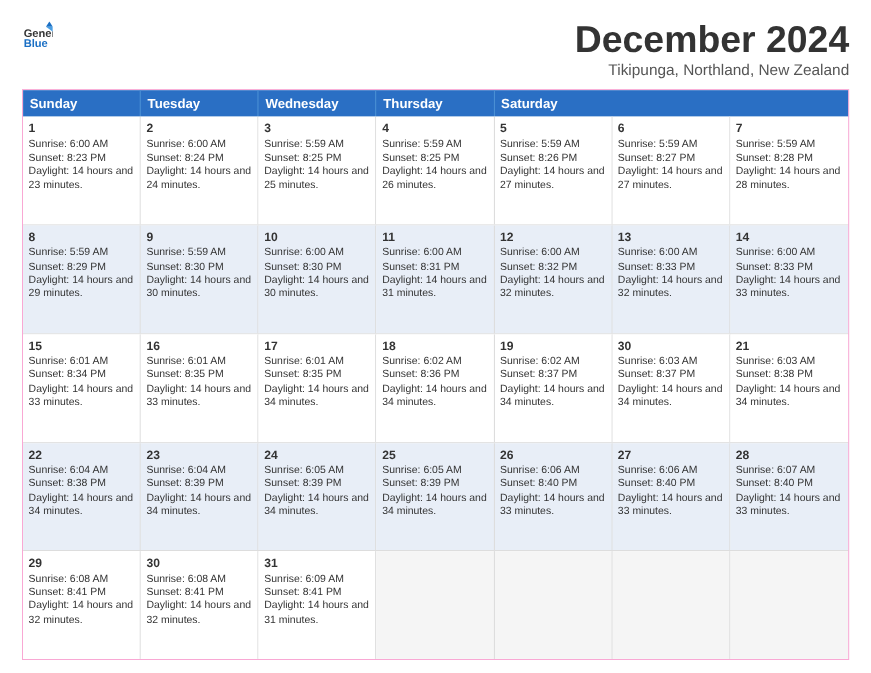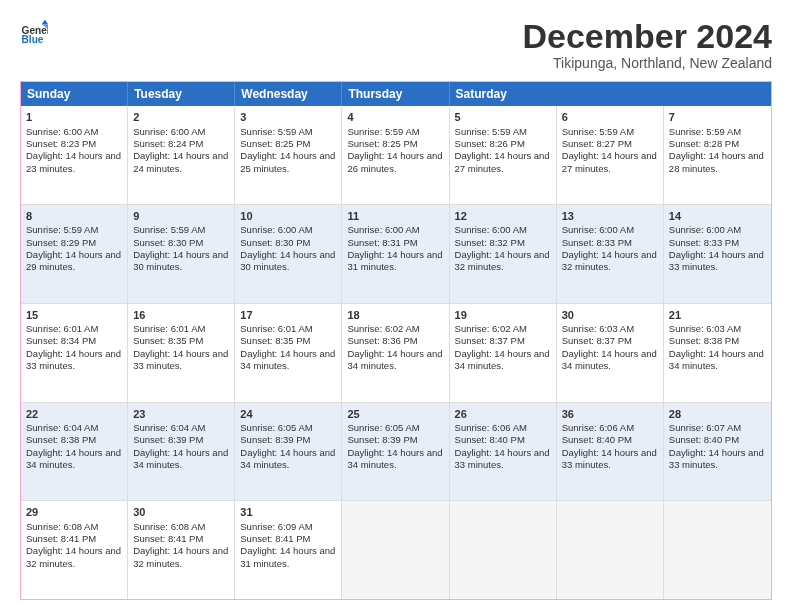--- a/index.html
+++ b/index.html
@@ -152,21 +152,21 @@
           <div class="cal-cell"><span class="day-num">19</span>Sunrise: 6:02 AM<br>Sunset: 8:37 PM<br>Daylight: 14 hours and 34 minutes.</div>
           <div class="cal-cell"><span class="day-num">30</span>Sunrise: 6:03 AM<br>Sunset: 8:37 PM<br>Daylight: 14 hours and 34 minutes.</div>
           <div class="cal-cell"><span class="day-num">21</span>Sunrise: 6:03 AM<br>Sunset: 8:38 PM<br>Daylight: 14 hours and 34 minutes.</div>
         </div>
         <div class="cal-row">
           <div class="cal-cell"><span class="day-num">22</span>Sunrise: 6:04 AM<br>Sunset: 8:38 PM<br>Daylight: 14 hours and 34 minutes.</div>
           <div class="cal-cell"><span class="day-num">23</span>Sunrise: 6:04 AM<br>Sunset: 8:39 PM<br>Daylight: 14 hours and 34 minutes.</div>
           <div class="cal-cell"><span class="day-num">24</span>Sunrise: 6:05 AM<br>Sunset: 8:39 PM<br>Daylight: 14 hours and 34 minutes.</div>
           <div class="cal-cell"><span class="day-num">25</span>Sunrise: 6:05 AM<br>Sunset: 8:39 PM<br>Daylight: 14 hours and 34 minutes.</div>
           <div class="cal-cell"><span class="day-num">26</span>Sunrise: 6:06 AM<br>Sunset: 8:40 PM<br>Daylight: 14 hours and 33 minutes.</div>
-          <div class="cal-cell"><span class="day-num">36</span>Sunrise: 6:06 AM<br>Sunset: 8:40 PM<br>Daylight: 14 hours and 33 minutes.</div>
+          <div class="cal-cell"><span class="day-num">27</span>Sunrise: 6:06 AM<br>Sunset: 8:40 PM<br>Daylight: 14 hours and 33 minutes.</div>
           <div class="cal-cell"><span class="day-num">28</span>Sunrise: 6:07 AM<br>Sunset: 8:40 PM<br>Daylight: 14 hours and 33 minutes.</div>
         </div>
         <div class="cal-row">
           <div class="cal-cell"><span class="day-num">29</span>Sunrise: 6:08 AM<br>Sunset: 8:41 PM<br>Daylight: 14 hours and 32 minutes.</div>
           <div class="cal-cell"><span class="day-num">30</span>Sunrise: 6:08 AM<br>Sunset: 8:41 PM<br>Daylight: 14 hours and 32 minutes.</div>
           <div class="cal-cell"><span class="day-num">31</span>Sunrise: 6:09 AM<br>Sunset: 8:41 PM<br>Daylight: 14 hours and 31 minutes.</div>
           <div class="cal-cell empty"></div>
           <div class="cal-cell empty"></div>
           <div class="cal-cell empty"></div>
           <div class="cal-cell empty"></div>

